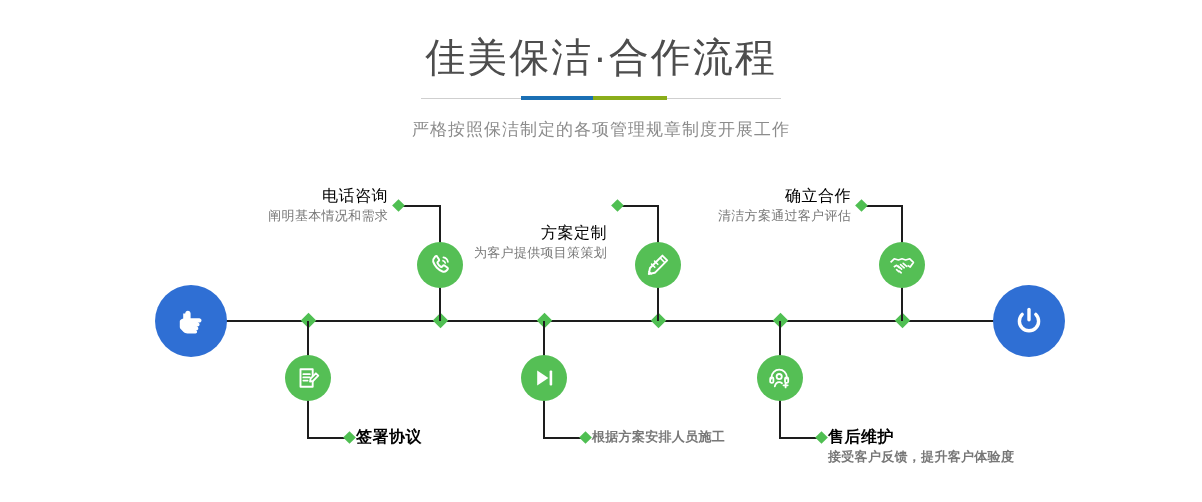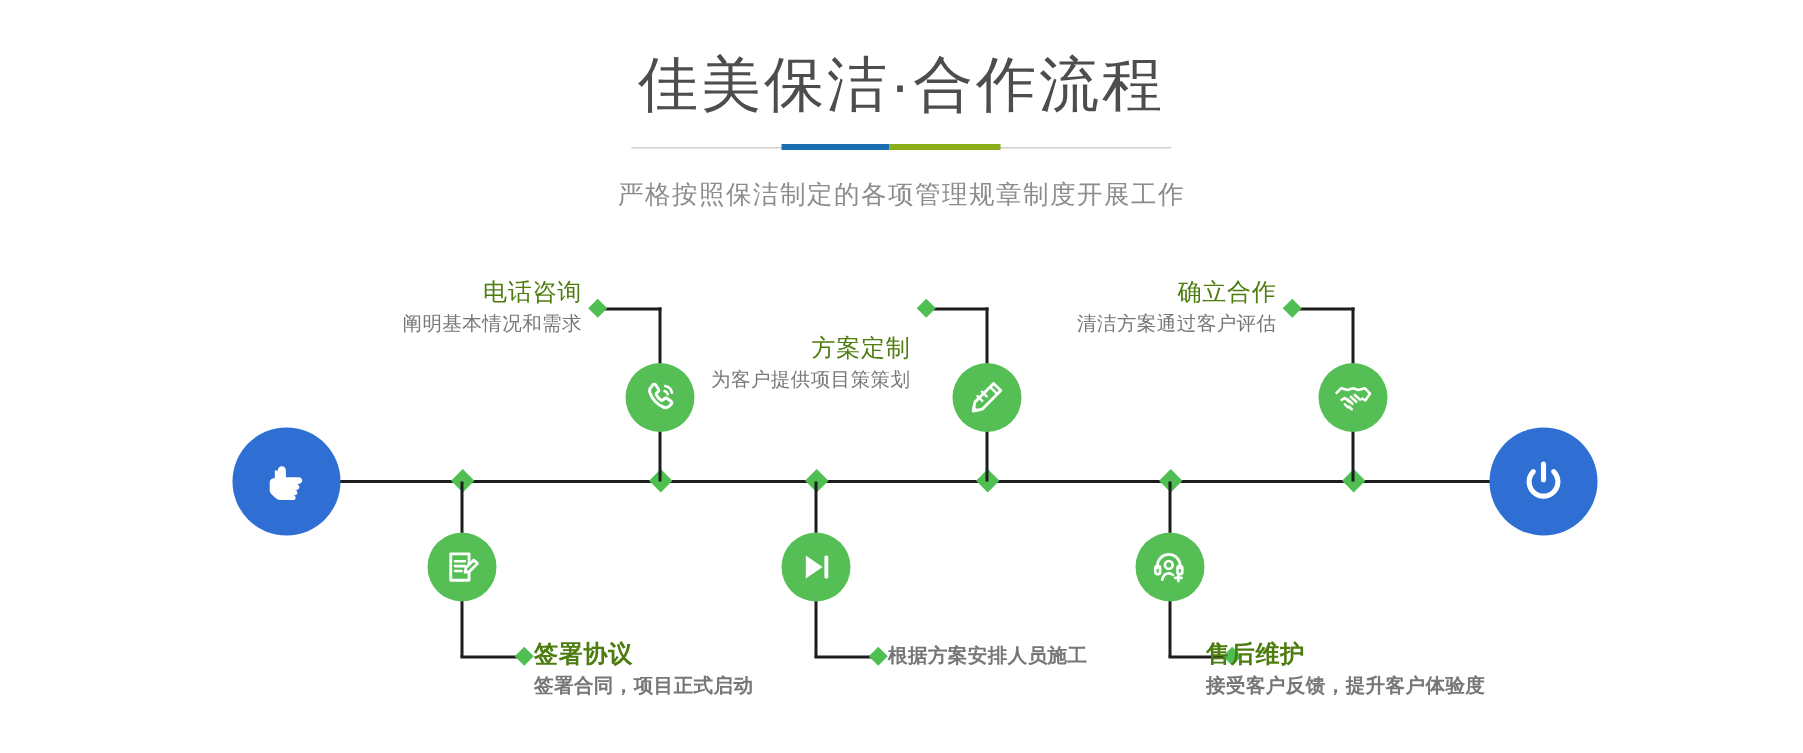--- a/index.html
+++ b/index.html
@@ -141,21 +141,21 @@
   }
   .bubble svg { display: block; }
 
   
   .label {
     position: absolute;
     white-space: nowrap;
   }
   .label .lbl-title {
     font-size: 16px;
-    color: #4d7c0f;
+    color: #000000;
     line-height: 20px;
     letter-spacing: .5px;
   }
   .label .lbl-desc {
     font-size: 13px;
     color: #777777;
     line-height: 19px;
     letter-spacing: .3px;
   }
   .label.top { text-align: right; }
@@ -230,21 +230,20 @@
           <path fill="none" stroke="#ffffff" stroke-width="1.7" stroke-linecap="round" d="M17 9.7c1.1.3 1.9 1.1 2.2 2.2"></path>
         </svg>
       </span>
     </div>
 
     <div class="vline" style="left:307px; top:321px; height:117px;"></div>
     <div class="hline" style="left:307px; top:437px; width:43px;"></div>
     <div class="lbl-diamond" style="left:345px; top:433px;"></div>
     <div class="label bottom" style="left:356px; top:427px;">
       <div class="lbl-title">签署协议</div>
-      <div class="lbl-desc">签署合同，项目正式启动</div>
     </div>
     <div class="bubble" style="left:285px; top:355px;">
       <span>
         <svg width="28" height="28" viewBox="0 0 28 28" aria-hidden="true">
           <path fill="none" stroke="#ffffff" stroke-width="1.9" stroke-linejoin="round" d="M6.5 5.2h12.2v17.6H6.5z"></path>
           <path fill="none" stroke="#ffffff" stroke-width="1.7" stroke-linecap="round" d="M9.3 10.2h6.6M9.3 13.4h6.6M9.3 16.6h4.4"></path>
           <path fill="#55bf55" stroke="#ffffff" stroke-width="1.8" stroke-linejoin="round" d="M16.6 14.6l5.3-5.3 2.4 2.4-5.3 5.3-3 .6z"></path>
         </svg>
       </span>
     </div>
@@ -277,21 +276,21 @@
         <svg width="28" height="28" viewBox="0 0 28 28" aria-hidden="true">
           <path fill="#ffffff" d="M7.2 6.4l11.2 7.6-11.2 7.6z"></path>
           <rect fill="#ffffff" x="19.6" y="6.4" width="2.6" height="15.2" rx="1"></rect>
         </svg>
       </span>
     </div>
 
     <div class="vline" style="left:779px; top:321px; height:117px;"></div>
     <div class="hline" style="left:779px; top:437px; width:43px;"></div>
     <div class="lbl-diamond" style="left:817px; top:433px;"></div>
-    <div class="label bottom" style="left:804px; top:427px;">
+    <div class="label bottom" style="left:828px; top:427px;">
       <div class="lbl-title">售后维护</div>
       <div class="lbl-desc">接受客户反馈，提升客户体验度</div>
     </div>
     <div class="bubble" style="left:757px; top:355px;">
       <span>
         <svg width="28" height="28" viewBox="0 0 28 28" aria-hidden="true">
           <path fill="none" stroke="#ffffff" stroke-width="1.8" stroke-linecap="round" d="M5.6 14.6v-1.4a7.6 7.6 0 0 1 15.2 0v1.4"></path>
           <rect fill="none" stroke="#ffffff" stroke-width="1.8" x="4.2" y="13.4" width="3.2" height="5.4" rx="1.4"></rect>
           <rect fill="none" stroke="#ffffff" stroke-width="1.8" x="19" y="13.4" width="3.2" height="5.4" rx="1.4"></rect>
           <circle fill="none" stroke="#ffffff" stroke-width="1.8" cx="13.2" cy="12.6" r="2.6"></circle>

